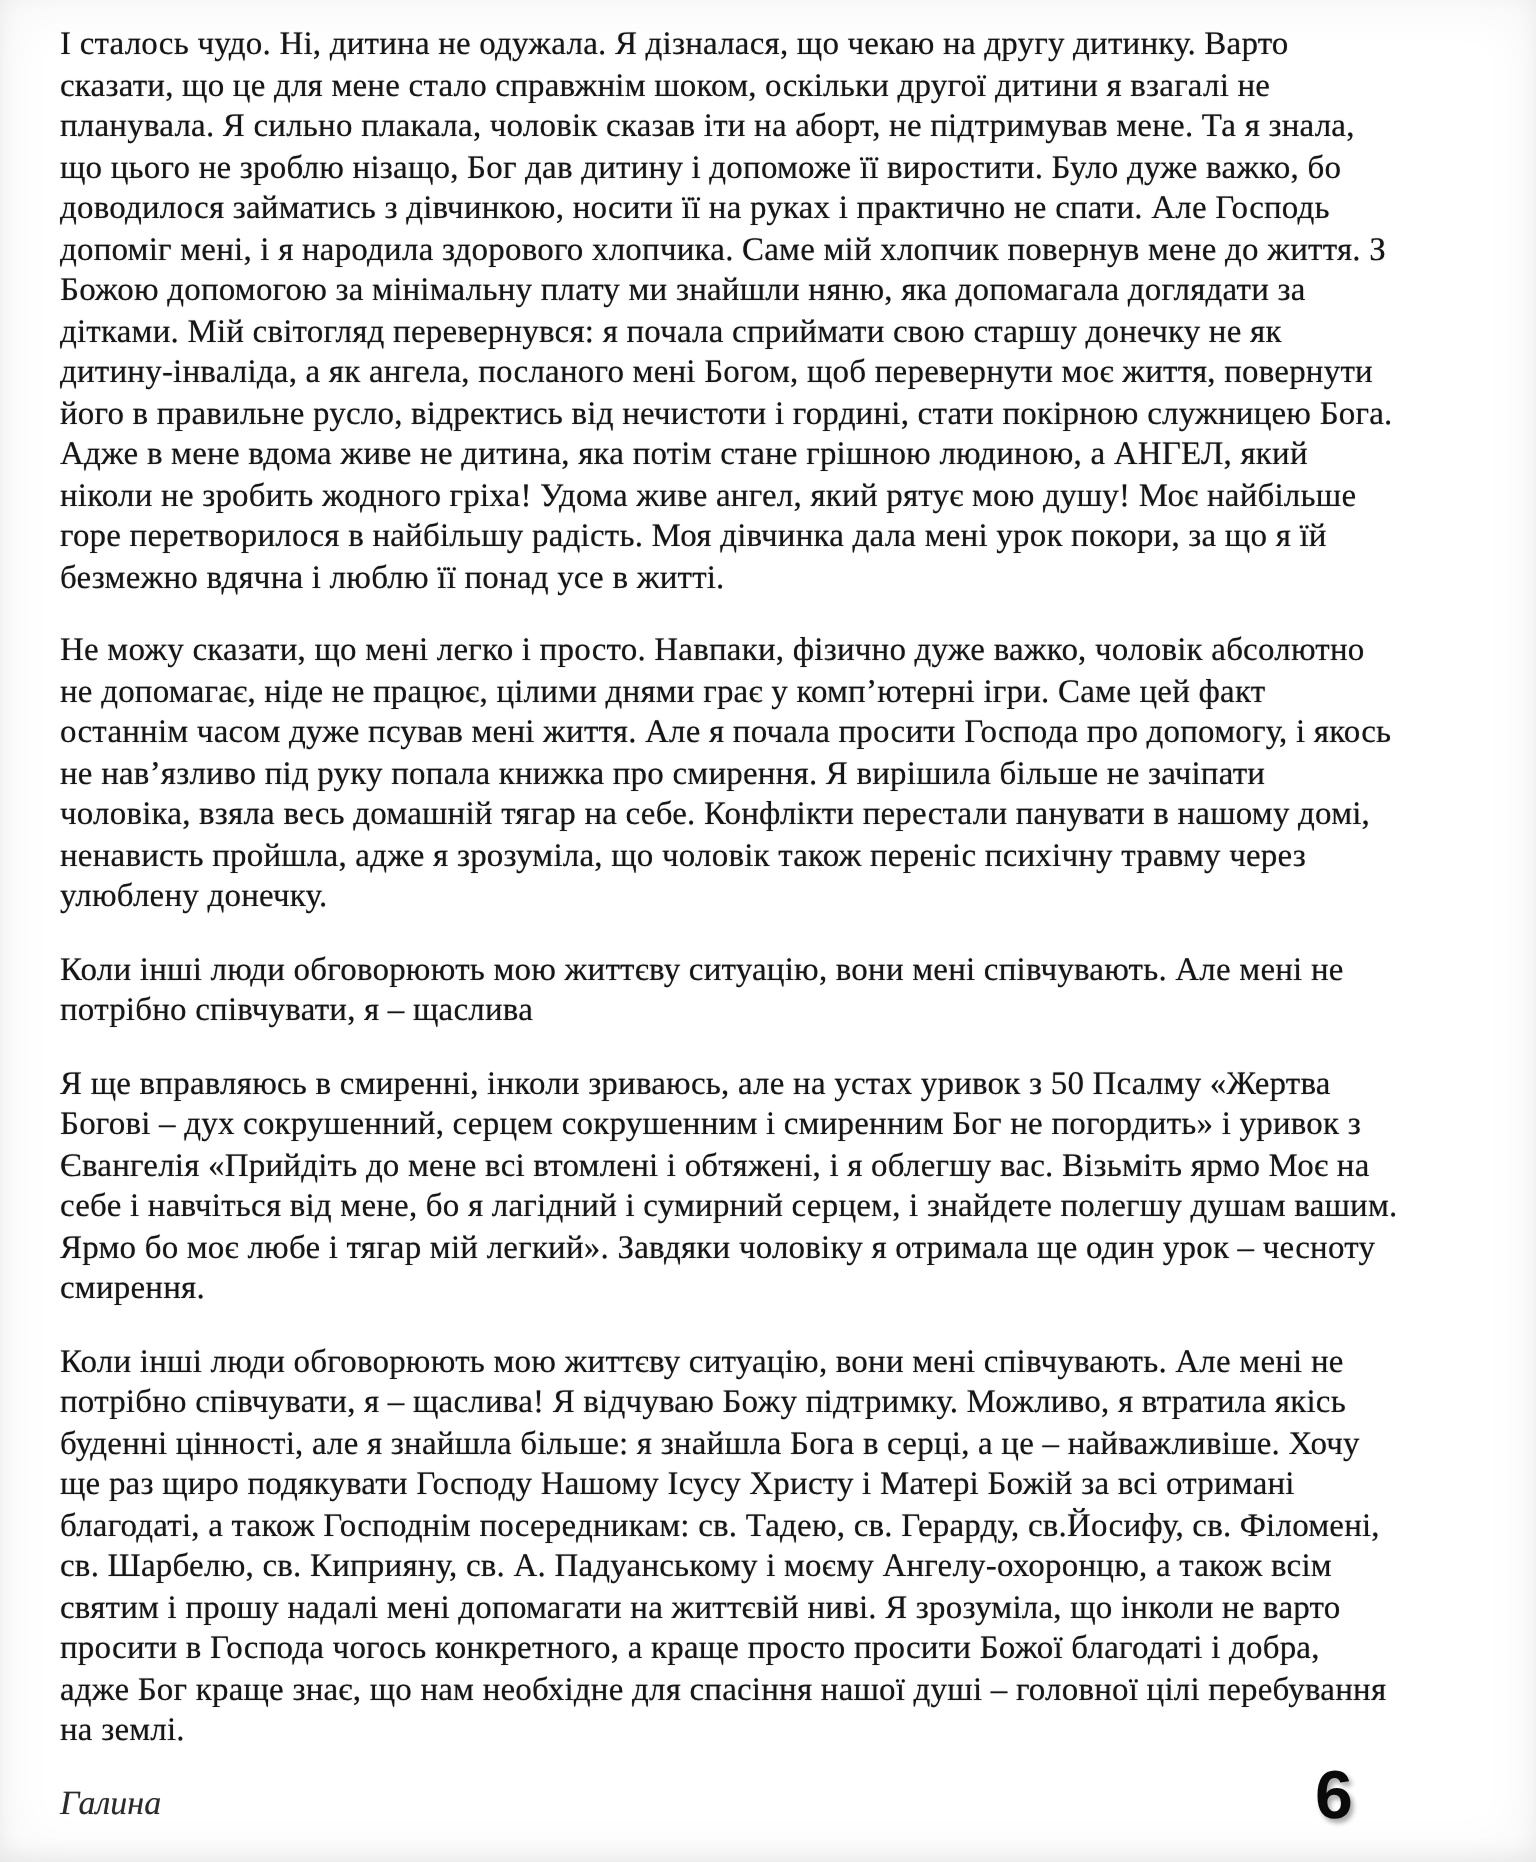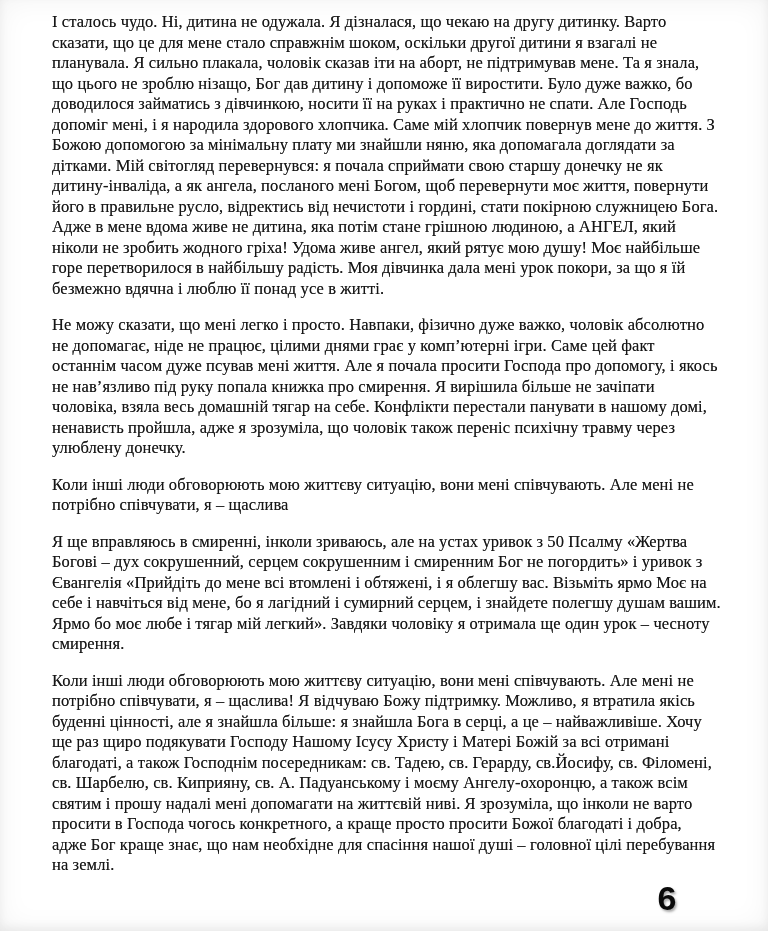--- a/index.html
+++ b/index.html
@@ -18,21 +18,21 @@
     position: absolute;
     inset: 0;
     background: #ffffff;
     
     box-shadow: inset 0 0 30px rgba(0,0,0,0.05), inset 0 -4px 10px rgba(0,0,0,0.06);
     overflow: hidden;
   }
   .text-block {
     position: absolute;
     top: 12px;
-    left: 52px;
+    left: 30px;
     width: 714px;
   }
   p.para {
     margin: 0 0 16px 0;
     font-size: 16.5px;
     line-height: 20.5px;
     color: #161616;
     white-space: pre-line;      
     text-shadow: 0 0 0.5px rgba(0,0,0,0.55);  
     letter-spacing: 0.1px;
@@ -96,15 +96,16 @@
     <p class="para">Коли інші люди обговорюють мою життєву ситуацію, вони мені співчувають. Але мені не
 потрібно співчувати, я – щаслива! Я відчуваю Божу підтримку. Можливо, я втратила якісь
 буденні цінності, але я знайшла більше: я знайшла Бога в серці, а це – найважливіше. Хочу
 ще раз щиро подякувати Господу Нашому Ісусу Христу і Матері Божій за всі отримані
 благодаті, а також Господнім посередникам: св. Тадею, св. Герарду, св.Йосифу, св. Філомені,
 св. Шарбелю, св. Киприяну, св. А. Падуанському і моєму Ангелу-охоронцю, а також всім
 святим і прошу надалі мені допомагати на життєвій ниві. Я зрозуміла, що інколи не варто
 просити в Господа чогось конкретного, а краще просто просити Божої благодаті і добра,
 адже Бог краще знає, що нам необхідне для спасіння нашої душі – головної цілі перебування
 на землі.</p>
+    <p class="signature">Галина</p>
   </div>
   <div class="page-number">6</div>
 </div>
 
 </body></html>

